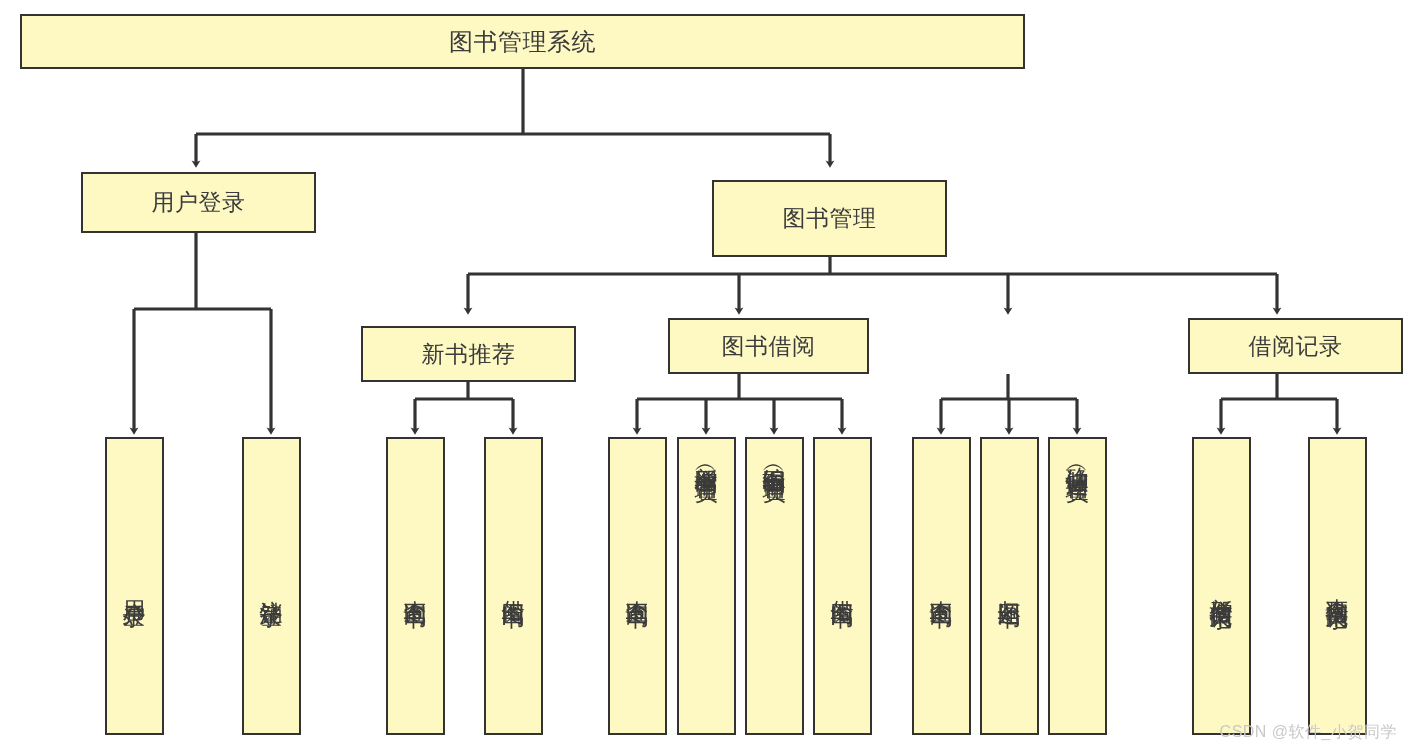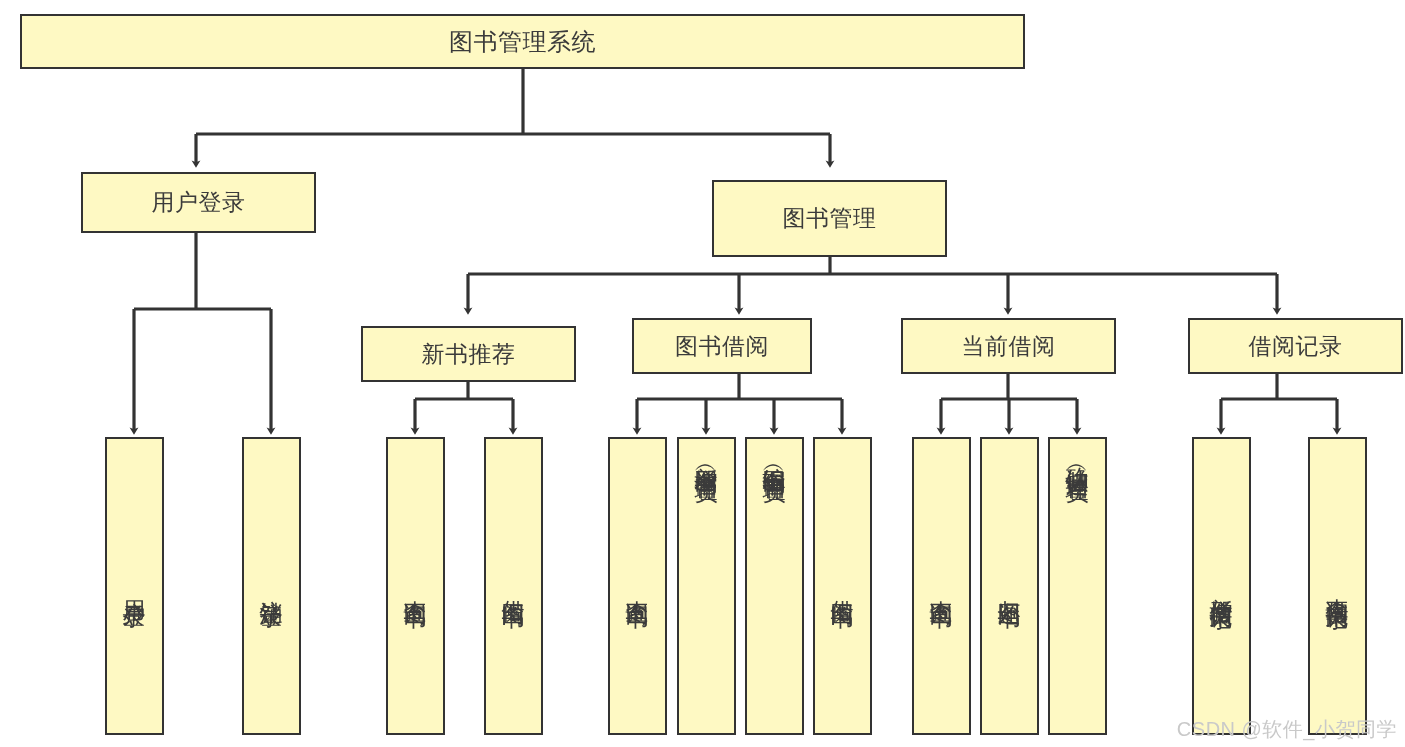--- a/index.html
+++ b/index.html
@@ -66,21 +66,21 @@
     white-space: nowrap;
   }
   .node.vert.centered {
     align-items: center;
     padding-top: 0;
   }
   #watermark {
     position: absolute;
     right: 8px;
     bottom: 4px;
-    font-size: 20px;
+    font-size: 16px;
     color: #c9c9c9;
     white-space: nowrap;
     letter-spacing: 0.5px;
   }
 </style>
 </head>
 <body>
 
 <div id="diagram-root">
 
@@ -143,27 +143,24 @@
   </div>
 
   <div class="node horiz" style="left:712px; top:180px; width:235px; height:77px;">
     <span class="node-label">图书管理</span>
   </div>
 
   <div class="node horiz" style="left:361px; top:326px; width:215px; height:56px;">
     <span class="node-label">新书推荐</span>
   </div>
 
-  <div class="node horiz" style="left:632px; top:318px; width:180px; height:56px;">
+  <div class="node horiz" style="left:668px; top:318px; width:201px; height:56px;">
     <span class="node-label">图书借阅</span>
   </div>
 
-  <div class="node horiz" style="left:901px; top:318px; width:215px; height:56px;">
-    <span class="node-label">当前借阅</span>
-  </div>
 
   <div class="node horiz" style="left:1170px; top:318px; width:215px; height:56px;margin-left:18px;">
     <span class="node-label">借阅记录</span>
   </div>
 
   <div class="node vert centered" style="left:105px; top:437px; width:59px; height:298px;">
     <span class="node-label">用户登录</span>
   </div>
 
   <div class="node vert centered" style="left:242px; top:437px; width:59px; height:298px;">

